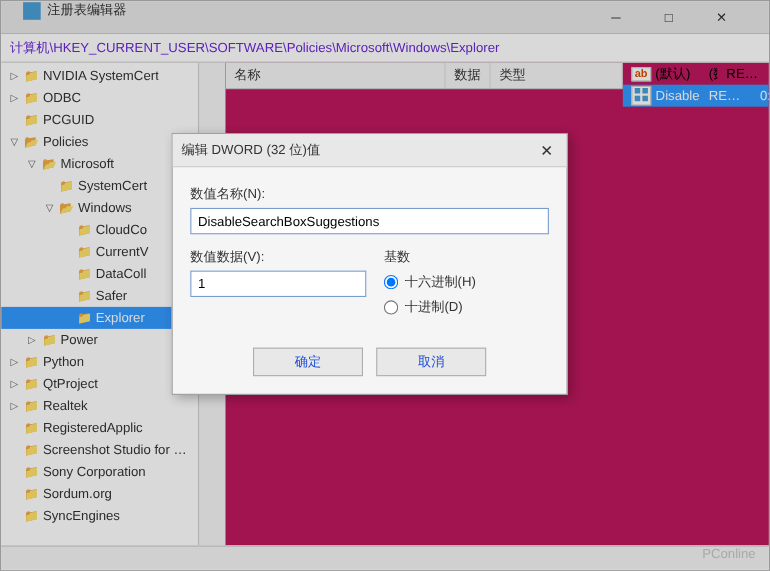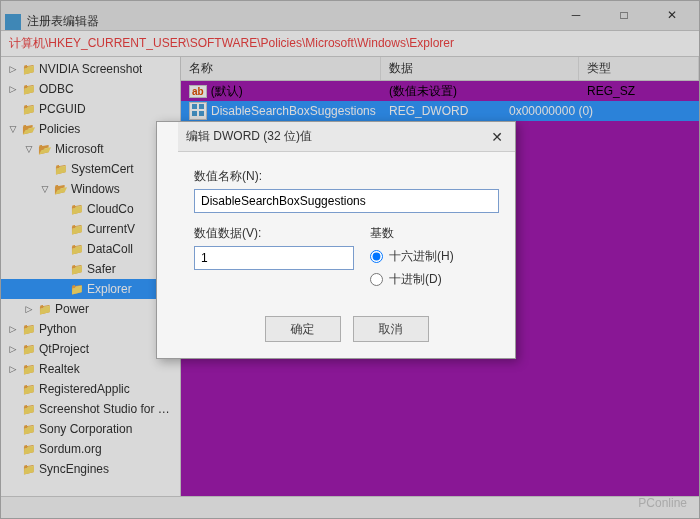--- a/index.html
+++ b/index.html
@@ -22,23 +22,23 @@
       display: flex;
       flex-direction: column;
       position: relative;
     }
 
     
     .title-bar {
       background: #e8e8e8;
       height: 30px;
       display: flex;
-      align-items: flex-end;
+      align-items: flex-start;
       justify-content: space-between;
-      padding: 0 4px;
+      padding: 0 20px;
       border-bottom: 1px solid #ccc;
       flex-shrink: 0;
     }
     .title-bar-left {
       display: flex;
       align-items: center;
       gap: 6px;
     }
     .title-bar-icon {
       width: 16px;
@@ -89,21 +89,21 @@
 
     
     .address-bar {
       height: 26px;
       background: #fff;
       border-bottom: 1px solid #d0d0d0;
       display: flex;
       align-items: center;
       padding: 0 8px;
       font-size: 12px;
-      color: #ef4444;
+      color: #6d28d9;
       flex-shrink: 0;
     }
 
     
     .content-area {
       display: flex;
       flex: 1;
       overflow: hidden;
     }
 
@@ -153,24 +153,25 @@
       align-items: center;
       justify-content: center;
       font-size: 11px;
       flex-shrink: 0;
     }
     .tree-label { overflow: hidden; text-overflow: ellipsis; }
 
     
     .right-pane {
       flex: 1;
-      background: #a21caf;
+      background: #be185d;
       overflow: hidden;
       display: flex;
-      flex-direction: column;
+      flex-direction: row;
+      margin-left: 24px;
     }
 
     
     .table-header {
       display: flex;
       height: 24px;
       background: #f5f5f5;
       border-bottom: 1px solid #d0d0d0;
       align-items: center;
       flex-shrink: 0;
@@ -241,21 +242,20 @@
 
     
     .dialog {
       background: #f5f5f5;
       border: 1px solid #999;
       box-shadow: 3px 3px 10px rgba(0,0,0,0.3);
       width: 360px;
       position: absolute;
       top: 120px;
       left: 155px;
-      padding-left: 21px;
     }
     .dialog-title-bar {
       background: #e8e8e8;
       height: 30px;
       display: flex;
       align-items: center;
       justify-content: space-between;
       padding: 0 8px;
       border-bottom: 1px solid #ccc;
     }
@@ -332,27 +332,27 @@
     }
     .radio-item input[type="radio"] { cursor: pointer; }
 
     .dialog-footer {
       display: flex;
       justify-content: center;
       gap: 12px;
       padding: 12px 16px 16px;
     }
     .dialog-btn {
-      width: 76px;
+      width: 100px;
       height: 26px;
       background: #e8e8e8;
       border: 1px solid #adadad;
       cursor: pointer;
       font-size: 12px;
-      color: #404040;
+      color: #1d4ed8;
       display: flex;
       align-items: center;
       justify-content: center;
     }
     .dialog-btn.primary { background: #e8e8e8; }
   </style>
 </head>
 <body>
 
 <div class="main-window">
@@ -382,21 +382,21 @@
   </div>
 
   <div class="content-area">
 
     <div class="tree-pane">
 
       <div class="tree-item">
         <span class="tree-indent" style="width:4px"></span>
         <span class="tree-expand">▷</span>
         <span class="tree-folder-icon">📁</span>
-        <span class="tree-label">NVIDIA Screenshot</span>
+        <span class="tree-label">NVIDIA SystemCert</span>
       </div>
 
       <div class="tree-item">
         <span class="tree-indent" style="width:4px"></span>
         <span class="tree-expand">▷</span>
         <span class="tree-folder-icon">📁</span>
         <span class="tree-label">ODBC</span>
       </div>
 
       <div class="tree-item">

